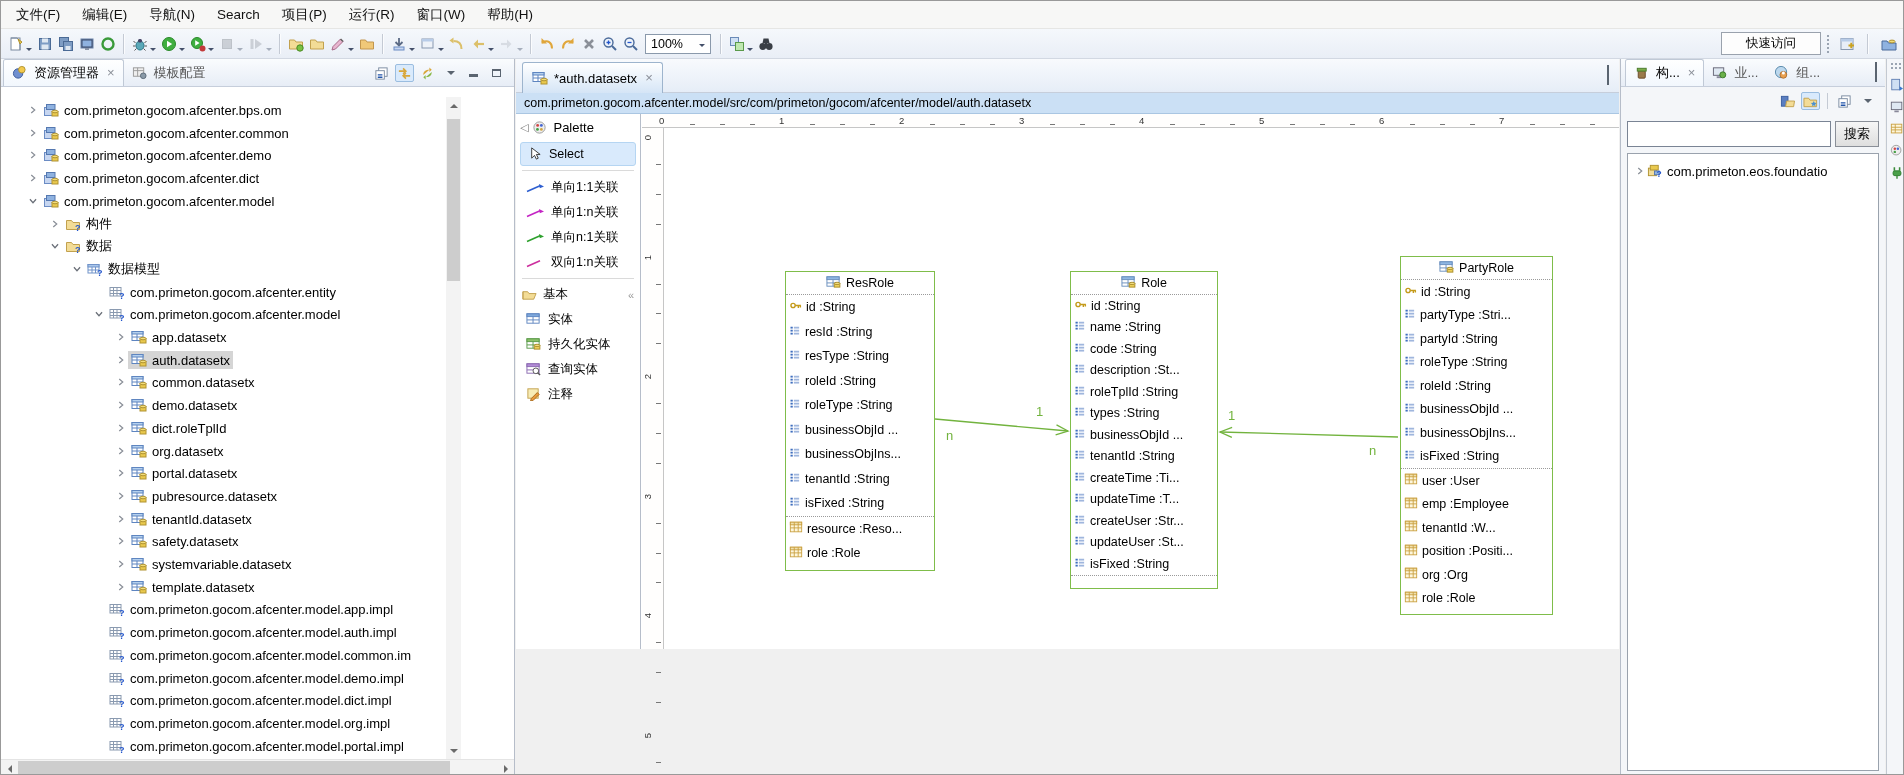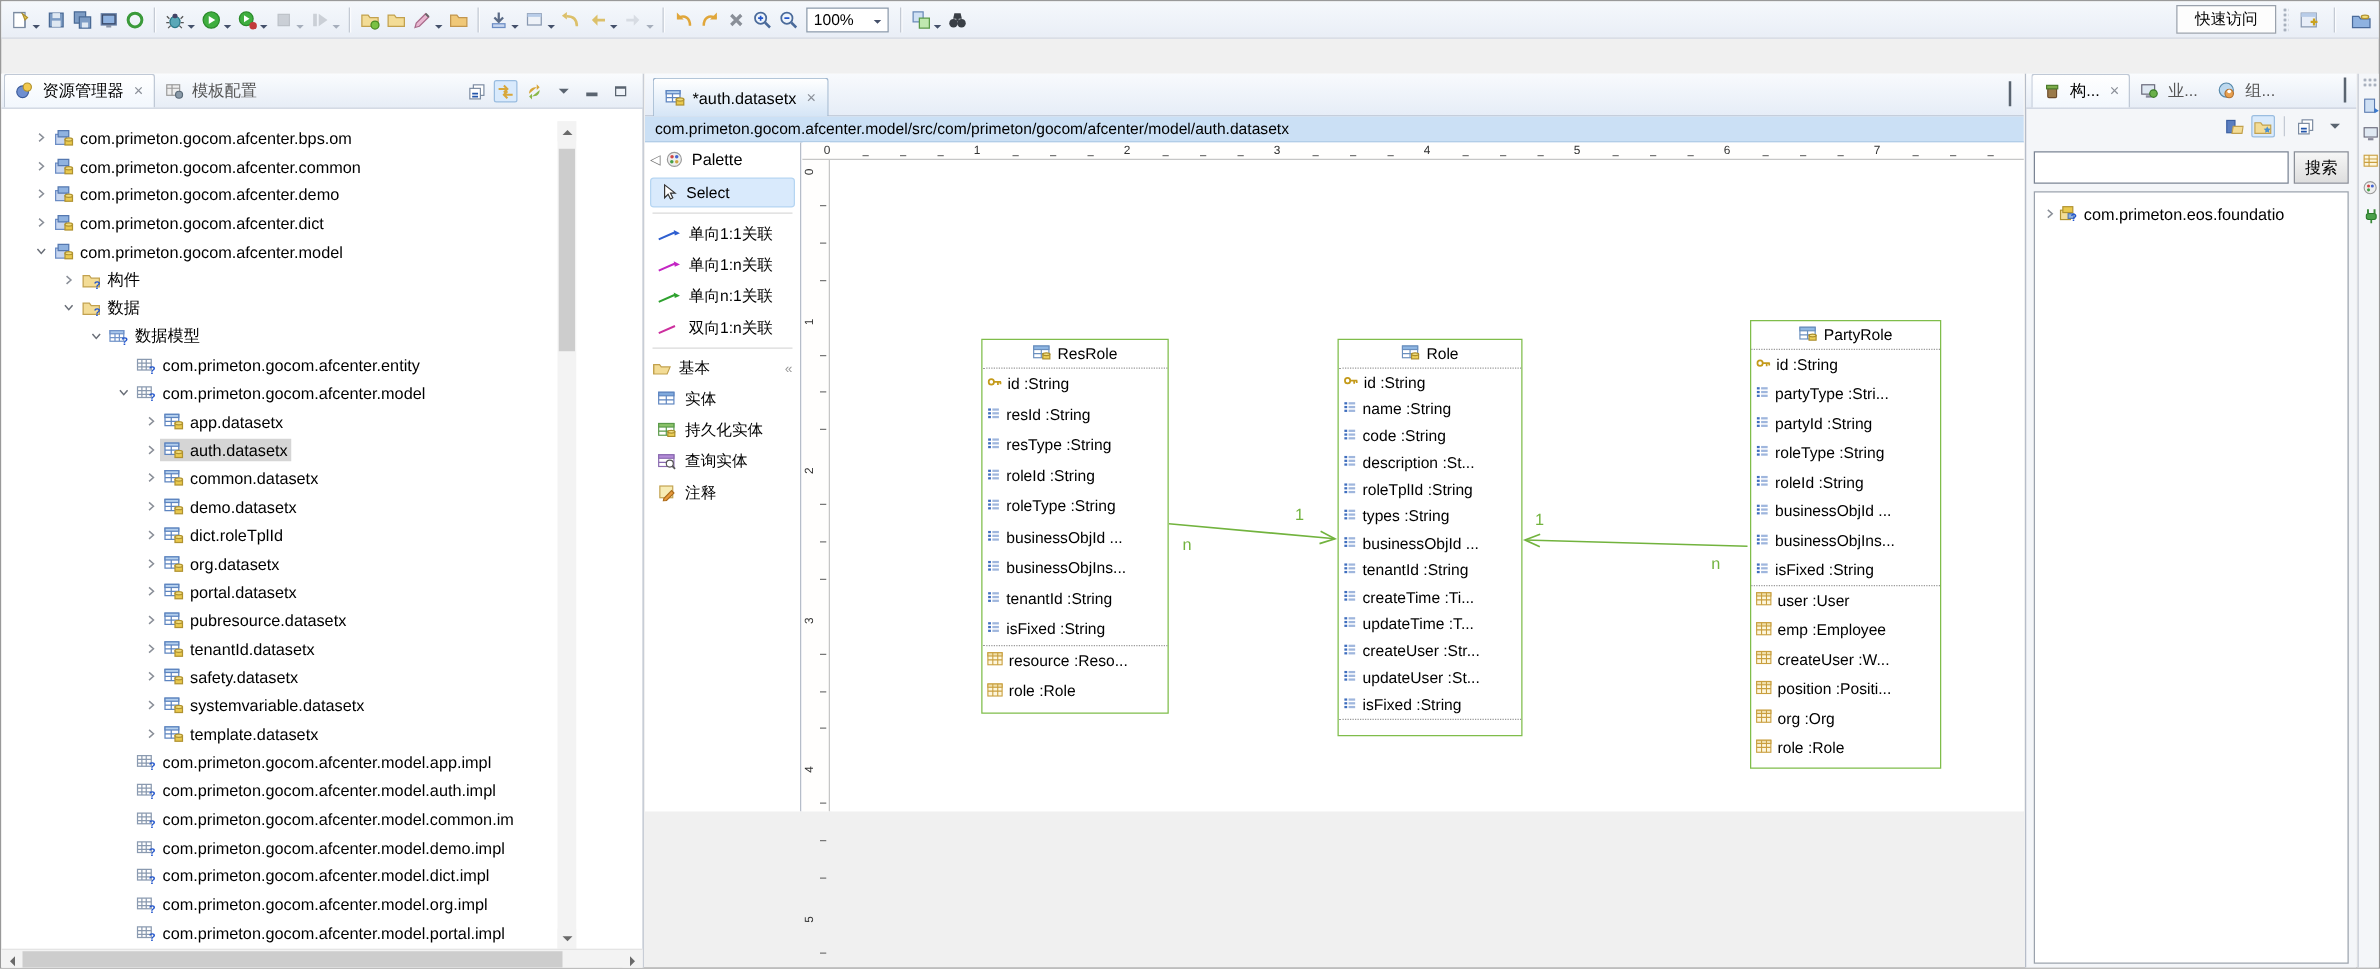--- a/index.html
+++ b/index.html
@@ -14,21 +14,21 @@
   
   #toolbar { height:30px; display:flex; align-items:center; background:linear-gradient(#f5f8fc,#e9eef6); border-bottom:1px solid #d2d8e2; padding:0 4px; overflow:hidden; }
   .tbi { width:21px; height:21px; display:flex; align-items:center; justify-content:center; border-radius:2px; flex:none; }
   .tbi.dim { opacity:.42; }
   .caret { width:0; height:0; border:3.5px solid transparent; border-top-color:#44506a; margin:5px 2px 0 0; flex:none; }
   .caret.dim { opacity:.42; }
   .tsep { width:1px; height:20px; background:#c4cad4; box-shadow:1px 0 0 #fbfcfe; margin:0 5px; flex:none; }
   .combo { width:66px; height:20px; background:#fff; border:1px solid #8a99ab; font-size:12.5px; display:flex; align-items:center; padding:0 5px; margin:0 4px; }
   .combo .cc { margin-left:auto; border:3.5px solid transparent; border-top-color:#44506a; margin-top:6px; width:0; height:0; }
   #tb-right { margin-left:auto; display:flex; align-items:center; gap:5px; }
-  .qa { border:1px solid #9aa2ad; background:#fdfdfd; font-size:12.5px; padding:2px 14px; white-space:nowrap; }
+  .qa { border:1px solid #9aa2ad; background:#fdfdfd; font-size:12.5px; padding:2px 24px; white-space:nowrap; }
   .grip { width:5px; height:20px; background-image:radial-gradient(circle,#9aa4b2 1px,transparent 1.2px); background-size:4px 4px; flex:none; }
 
   
   #main { position:absolute; top:58px; left:0; right:0; bottom:0; }
 
   
   #leftpanel { position:absolute; left:0; top:0; width:514px; height:717px; background:#fff; border-right:1px solid #b6bdc9; }
   .vtabbar { height:28px; background:linear-gradient(#fafcfe,#e7edf6); border-bottom:1px solid #c6cedb; display:flex; align-items:flex-end; padding-left:2px; }
   .vtab { display:flex; align-items:center; gap:5px; padding:0 8px; font-size:13px; height:27px; color:#555; }
   .vtab.active { background:linear-gradient(#fff,#f2f7fd); border:1px solid #c0c9d6; border-bottom:none; border-radius:2.5px 2.5px 0 0; color:#000; }
@@ -108,20 +108,30 @@
   
   #sidestrip { position:absolute; left:1885px; top:0; width:19px; height:717px; background:#f4f6f9; border-left:1px solid #c3c9d2; }
   #sidestrip .dots { height:8px; margin:3px 3px 6px 3px; background-image:radial-gradient(circle,#9aa4b2 1px,transparent 1.2px); background-size:4px 4px; }
   #sidestrip .si { width:17px; height:18px; margin:4px 0 4px 1px; display:flex; align-items:center; justify-content:center; }
 </style>
 </head>
 <body>
 
 <div id="win">
 
+  <div id="menubar">
+      <span class="mi">文件(F)</span>
+      <span class="mi">编辑(E)</span>
+      <span class="mi">导航(N)</span>
+      <span class="mi">Search</span>
+      <span class="mi">项目(P)</span>
+      <span class="mi">运行(R)</span>
+      <span class="mi">窗口(W)</span>
+      <span class="mi">帮助(H)</span>
+    </div>
 
   <div id="toolbar">
     <span id="tb-icons" style="display:flex;align-items:flex-end;">
         <span class="tbi">
           <svg width="16" height="16" viewBox="0 0 16 16">
             <rect x="3" y="2" width="9" height="12" fill="#fff" stroke="#7a8aa0"></rect>
             <path d="M3 2h6l3 3v9" fill="none" stroke="#7a8aa0"></path>
             <path d="M10 3l4 3-2 2z" fill="#e9c94e" stroke="#b09230"></path>
           </svg>
         </span>
@@ -1510,21 +1520,21 @@
                     <path d="M1.5 9h13M6 2.5v11M10.5 2.5v11" stroke="#c99f3f" fill="none"></path>
                   </svg></span>
                 <span>emp :Employee</span>
               </div>
               <div class="erow" style="height:23.5px">
                 <span><svg width="14" height="14" viewBox="0 0 16 16">
                     <rect x="1.5" y="2.5" width="13" height="11" fill="#fdf6dc" stroke="#c99f3f"></rect>
                     <rect x="1.5" y="2.5" width="13" height="3" fill="#f0e0ac" stroke="#c99f3f"></rect>
                     <path d="M1.5 9h13M6 2.5v11M10.5 2.5v11" stroke="#c99f3f" fill="none"></path>
                   </svg></span>
-                <span>createUser :W...</span>
+                <span>tenantId :W...</span>
               </div>
               <div class="erow" style="height:23.5px">
                 <span><svg width="14" height="14" viewBox="0 0 16 16">
                     <rect x="1.5" y="2.5" width="13" height="11" fill="#fdf6dc" stroke="#c99f3f"></rect>
                     <rect x="1.5" y="2.5" width="13" height="3" fill="#f0e0ac" stroke="#c99f3f"></rect>
                     <path d="M1.5 9h13M6 2.5v11M10.5 2.5v11" stroke="#c99f3f" fill="none"></path>
                   </svg></span>
                 <span>position :Positi...</span>
               </div>
               <div class="erow" style="height:23.5px">

